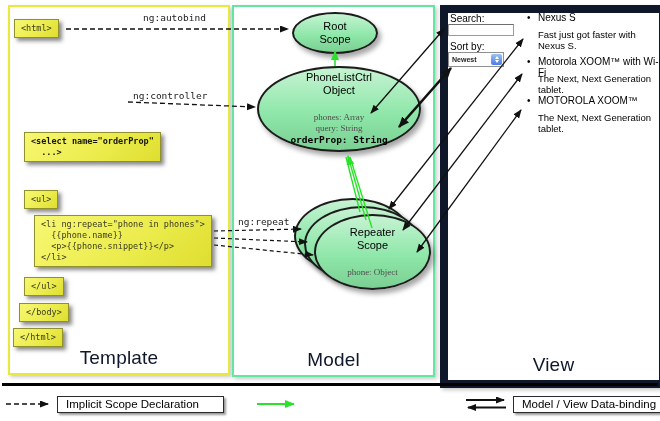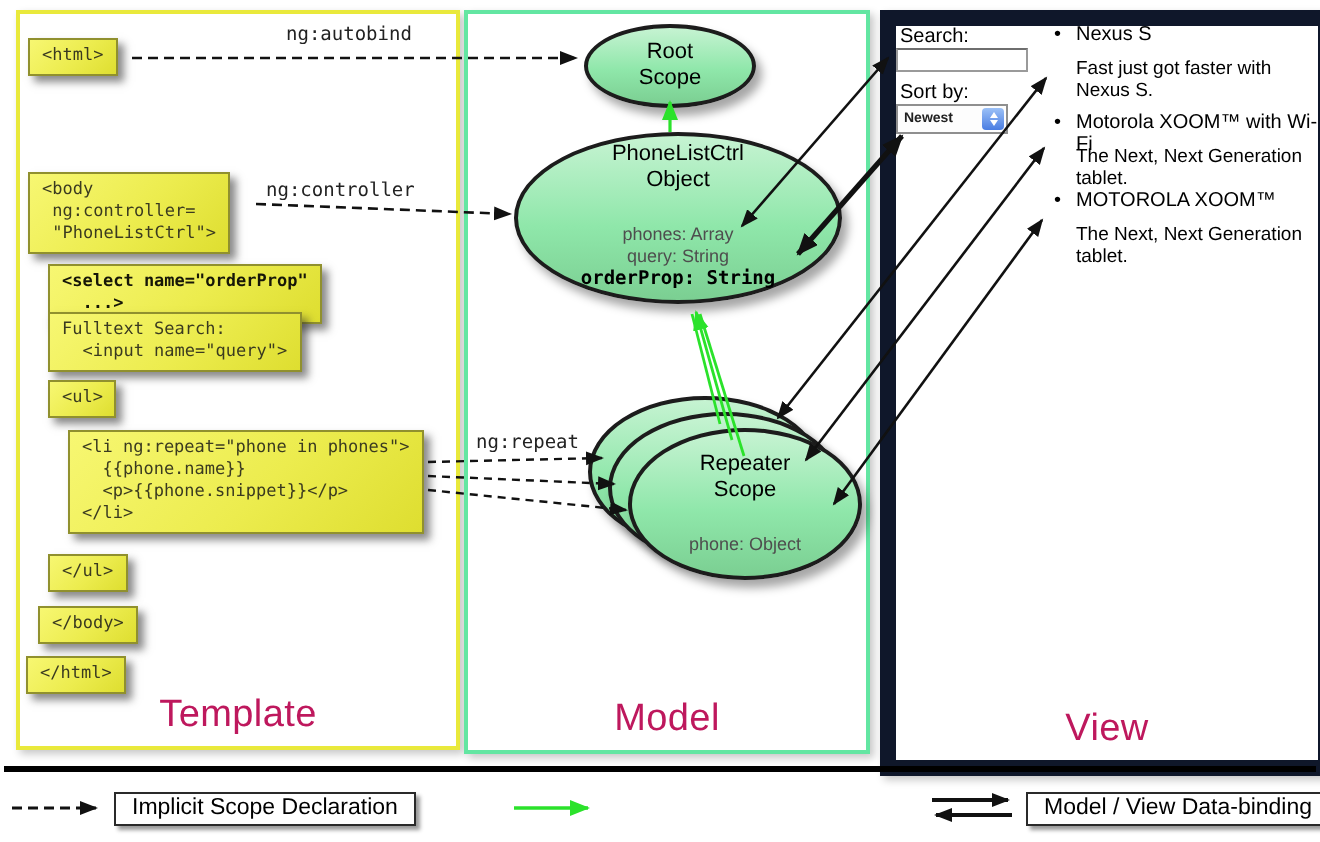--- a/index.html
+++ b/index.html
@@ -5,38 +5,38 @@
   html,body{margin:0;padding:0;background:#fff;}
   #canvas{position:relative;width:660px;height:421px;background:#fff;overflow:hidden;
           font-family:"Liberation Sans",sans-serif;}
 
   
   .panel{position:absolute;background:#fff;box-shadow:2px 2px 4px rgba(0,0,0,0.22);}
   #template-panel{left:8px;top:5px;width:218px;height:366px;border:2px solid #e9e93b;}
   #model-panel{left:232px;top:5px;width:199px;height:368px;border:2px solid #63e6a2;}
   #view-panel{left:440px;top:5px;width:211px;height:367px;border:8px solid #0f172a;}
   .panel-label{position:absolute;bottom:4px;left:0;width:100%;text-align:center;
-               font-size:19px;color:#be185d;letter-spacing:0.2px;}
+               font-size:19px;color:#0f172a;letter-spacing:0.2px;}
 
   
   .code-box{position:absolute;z-index:3;
             background:linear-gradient(135deg,#f7f772 0%,#ecec4e 55%,#dede30 100%);
             border:1px solid #90902e;box-shadow:3px 3px 4px rgba(40,40,40,0.55);
             font-family:"DejaVu Sans Mono",monospace;font-size:8.5px;line-height:1.3;
             color:#3a3a20;padding:3px 6px;white-space:pre;}
   .code-bold{font-weight:bold;color:#161608;}
 
   
   .ellipse{position:absolute;border-radius:50%;border:2px solid #1c1c1c;
            background:linear-gradient(180deg,#c6f3d2 0%,#8fe7aa 55%,#7bcf92 100%);
            box-shadow:3px 4px 5px rgba(0,0,0,0.35);
            display:flex;flex-direction:column;align-items:center;justify-content:center;
            text-align:center;}
   .ellipse .title{font-size:11px;color:#000;line-height:1.15;white-space:pre-line;}
-  .ellipse .props{font-family:Liberation Sans, sans-serif;font-size:9px;color:#4e4e4e;
+  .ellipse .props{font-family:Liberation Serif, serif;font-size:9px;color:#4e4e4e;
                   line-height:1.25;white-space:pre-line;margin-top:15px;}
   .ellipse .prop-bold{font-family:"DejaVu Sans Mono",monospace;font-size:9.5px;color:#000;
                       font-weight:bold;line-height:1.3;}
   #root-scope{left:292px;top:12px;width:82px;height:38px;z-index:2;}
   #phonelist-scope{left:257px;top:66px;width:160px;height:82px;z-index:2;}
   .repeater{width:113px;height:72px;}
   #repeater-back{left:294px;top:198px;z-index:1;}
   #repeater-mid{left:304px;top:206px;z-index:2;}
   #repeater-front{left:314px;top:214px;z-index:3;}
 
@@ -65,46 +65,41 @@
   .tri-down{width:0;height:0;border-left:2.5px solid transparent;border-right:2.5px solid transparent;
             border-top:3px solid #fff;}
   .view-item-title{position:absolute;left:538px;font-size:10px;}
   .view-item-desc{position:absolute;left:538px;font-size:9.5px;}
   .bullet{position:absolute;left:527px;font-size:10px;}
 
   
   #separator{position:absolute;left:2px;top:383px;width:656px;height:3px;background:#000;}
   .legend-box{position:absolute;top:396px;background:#fff;border:1px solid #2a2a2a;
               box-shadow:2px 2px 2px rgba(0,0,0,0.4);font-size:11.5px;color:#000;
-              padding:1px 8px 2px 8px;white-space:nowrap;}
+              padding:1px 24px 2px 8px;white-space:nowrap;}
   #legend-implicit{left:57px;}
   #legend-inheritance{left:302px;}
   #legend-databinding{left:513px;}
 
   
   #arrows-overlay{position:absolute;left:0;top:0;width:660px;height:421px;z-index:5;
                   pointer-events:none;}
 </style>
 </head>
 <body>
 
 <div id="canvas">
 
   <div id="template-panel" class="panel">
     <div class="panel-label">Template</div>
   </div>
 
   <div class="code-box" style="left:14px;top:19px;">&lt;html&gt;</div>
-  <div class="code-box" style="left:14px;top:86px;">&lt;body
- ng:controller=
- "PhoneListCtrl"&gt;</div>
   <div class="code-box code-bold" style="left:24px;top:132px;">&lt;select name="orderProp"
   ...&gt;</div>
-  <div class="code-box" style="left:24px;top:156px;">Fulltext Search:
-  &lt;input name="query"&gt;</div>
   <div class="code-box" style="left:24px;top:190px;">&lt;ul&gt;</div>
   <div class="code-box" style="left:34px;top:215px;">&lt;li ng:repeat="phone in phones"&gt;
   {{phone.name}}
   &lt;p&gt;{{phone.snippet}}&lt;/p&gt;
 &lt;/li&gt;</div>
   <div class="code-box" style="left:24px;top:277px;">&lt;/ul&gt;</div>
   <div class="code-box" style="left:19px;top:303px;">&lt;/body&gt;</div>
   <div class="code-box" style="left:13px;top:328px;">&lt;/html&gt;</div>
 
   <div id="model-panel" class="panel">

